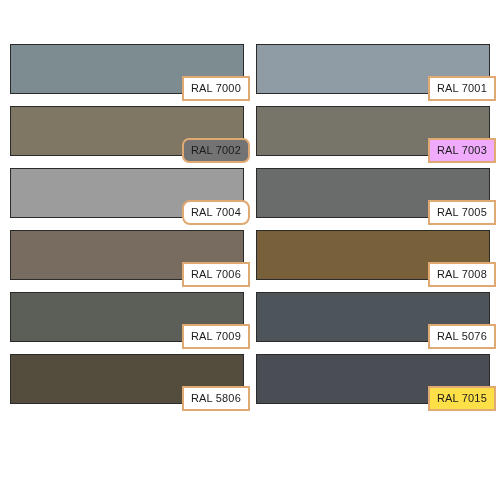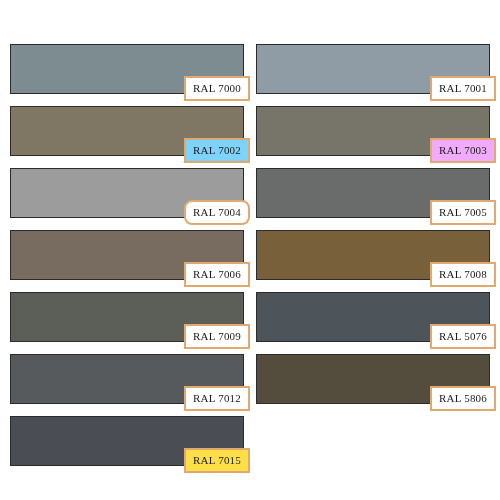--- a/index.html
+++ b/index.html
@@ -13,21 +13,20 @@
     font-family: "Liberation Sans", sans-serif;
     overflow: hidden;
   }
 
   #chart {
     position: relative;
     width: 500px;
     height: 372px;
     box-sizing: border-box;
     padding: 44px 10px 0 10px;
-    font-family: Liberation Serif, serif;
   }
 
   .swatch-grid {
     display: grid;
     grid-template-columns: 234px 234px;
     column-gap: 12px;
     row-gap: 12px;
   }
 
   .swatch-cell {
@@ -69,21 +68,21 @@
       <div class="swatch-cell">
         <div class="swatch-chip" style="background: rgb(125, 140, 144); border-color: rgb(43, 43, 43);"></div>
         <div class="swatch-label" style="background: rgb(255, 255, 255); border-color: rgb(223, 169, 113); color: rgb(27, 27, 27);">RAL 7000</div>
       </div>
       <div class="swatch-cell">
         <div class="swatch-chip" style="background: rgb(143, 156, 166); border-color: rgb(43, 43, 43);"></div>
         <div class="swatch-label" style="background: rgb(255, 255, 255); border-color: rgb(223, 169, 113); color: rgb(27, 27, 27);">RAL 7001</div>
       </div>
       <div class="swatch-cell">
         <div class="swatch-chip" style="background: rgb(127, 118, 99); border-color: rgb(43, 43, 43);"></div>
-        <div class="swatch-label" style="background: #7dd3fc; border-color: rgb(223, 169, 113); color: rgb(27, 27, 27);">RAL 7002</div>
+        <div class="swatch-label" style="background: #737373; border-color: rgb(223, 169, 113); color: rgb(27, 27, 27); border-radius: 7px;">RAL 7002</div>
       </div>
       <div class="swatch-cell">
         <div class="swatch-chip" style="background: rgb(119, 117, 106); border-color: rgb(43, 43, 43);"></div>
         <div class="swatch-label" style="background: #f0abfc; border-color: rgb(223, 169, 113); color: rgb(27, 27, 27);">RAL 7003</div>
       </div>
       <div class="swatch-cell">
         <div class="swatch-chip" style="background: rgb(156, 156, 156); border-color: rgb(43, 43, 43);"></div>
         <div class="swatch-label" style="background: rgb(255, 255, 255); border-color: rgb(223, 169, 113); color: rgb(27, 27, 27); border-radius: 8px;">RAL 7004</div>
       </div>
       <div class="swatch-cell">
@@ -100,24 +99,20 @@
       </div>
       <div class="swatch-cell">
         <div class="swatch-chip" style="background: rgb(91, 95, 87); border-color: rgb(43, 43, 43);"></div>
         <div class="swatch-label" style="background: rgb(255, 255, 255); border-color: rgb(223, 169, 113); color: rgb(27, 27, 27);">RAL 7009</div>
       </div>
       <div class="swatch-cell">
         <div class="swatch-chip" style="background: rgb(77, 84, 90); border-color: rgb(43, 43, 43);"></div>
         <div class="swatch-label" style="background: rgb(255, 255, 255); border-color: rgb(223, 169, 113); color: rgb(27, 27, 27);">RAL 5076</div>
       </div>
       <div class="swatch-cell">
-        <div class="swatch-chip" style="background: rgb(86, 90, 93); border-color: rgb(43, 43, 43);"></div>
-        <div class="swatch-label" style="background: rgb(255, 255, 255); border-color: rgb(223, 169, 113); color: rgb(27, 27, 27);">RAL 7012</div>
-      </div>
-      <div class="swatch-cell">
         <div class="swatch-chip" style="background: rgb(84, 77, 62); border-color: rgb(43, 43, 43);"></div>
         <div class="swatch-label" style="background: rgb(255, 255, 255); border-color: rgb(223, 169, 113); color: rgb(27, 27, 27);">RAL 5806</div>
       </div>
       <div class="swatch-cell">
         <div class="swatch-chip" style="background: rgb(74, 77, 83); border-color: rgb(43, 43, 43);"></div>
         <div class="swatch-label" style="background: #fde047; border-color: rgb(223, 169, 113); color: rgb(27, 27, 27);">RAL 7015</div>
       </div>
     </div>
 </div>
 

